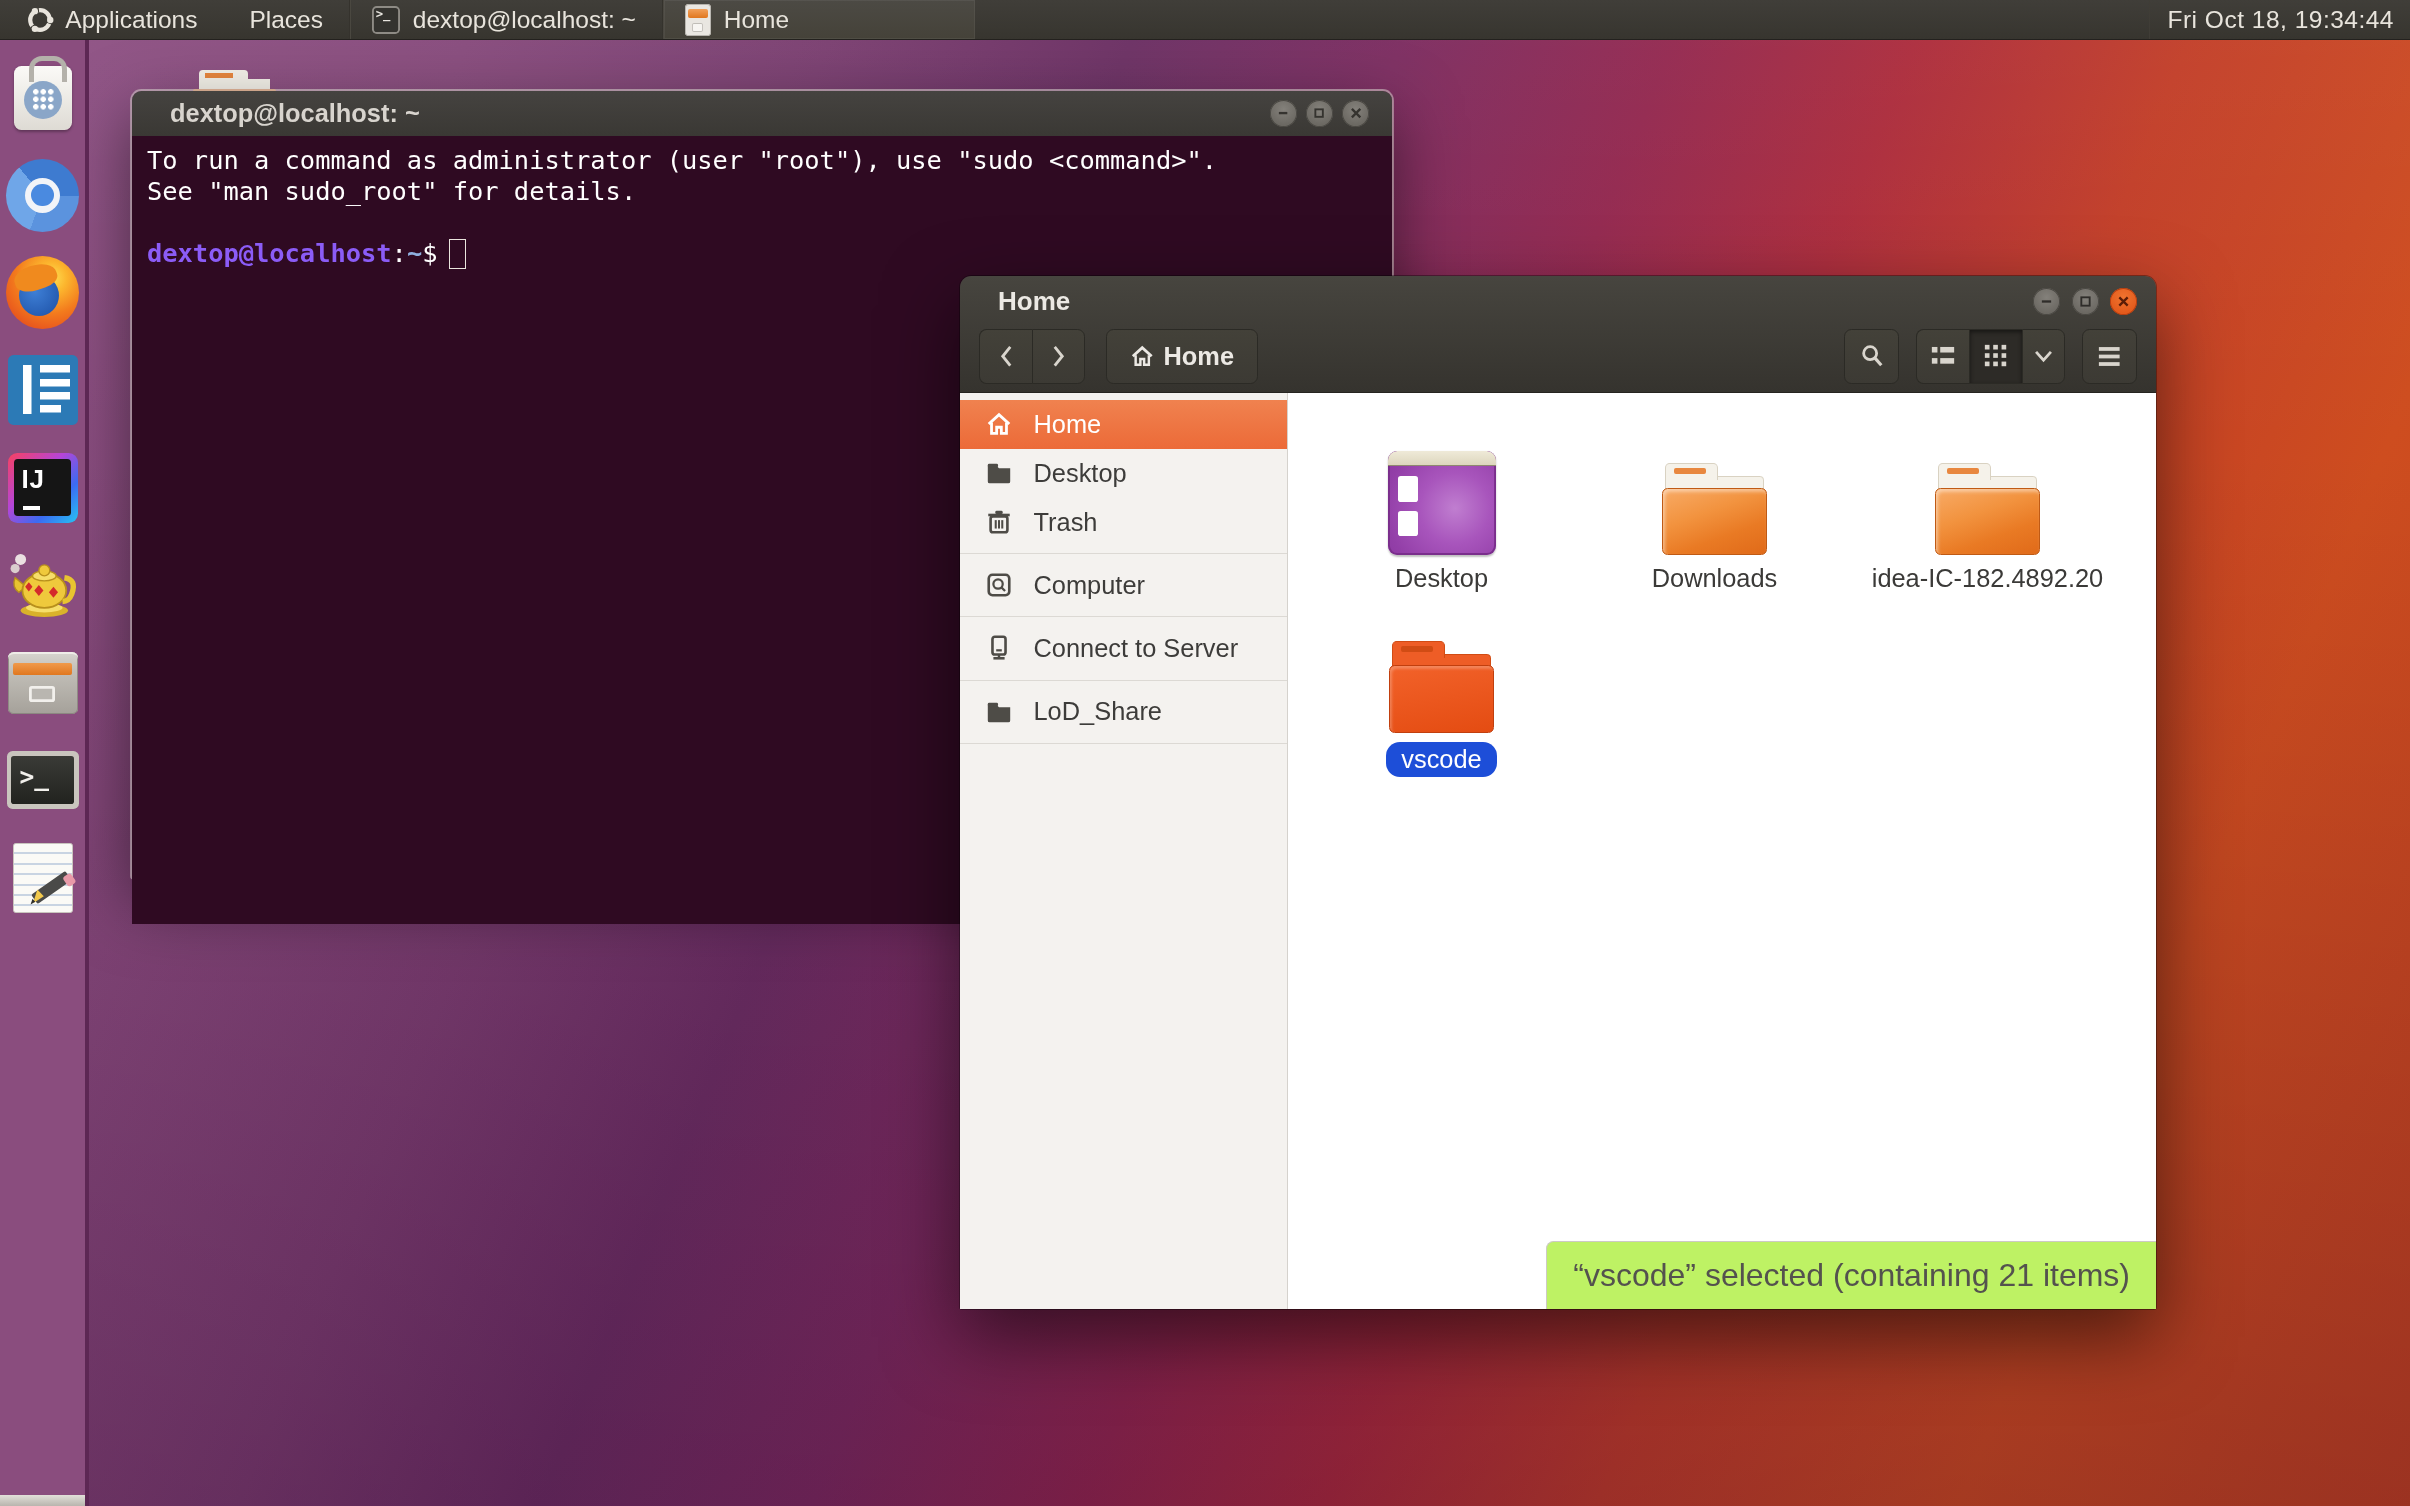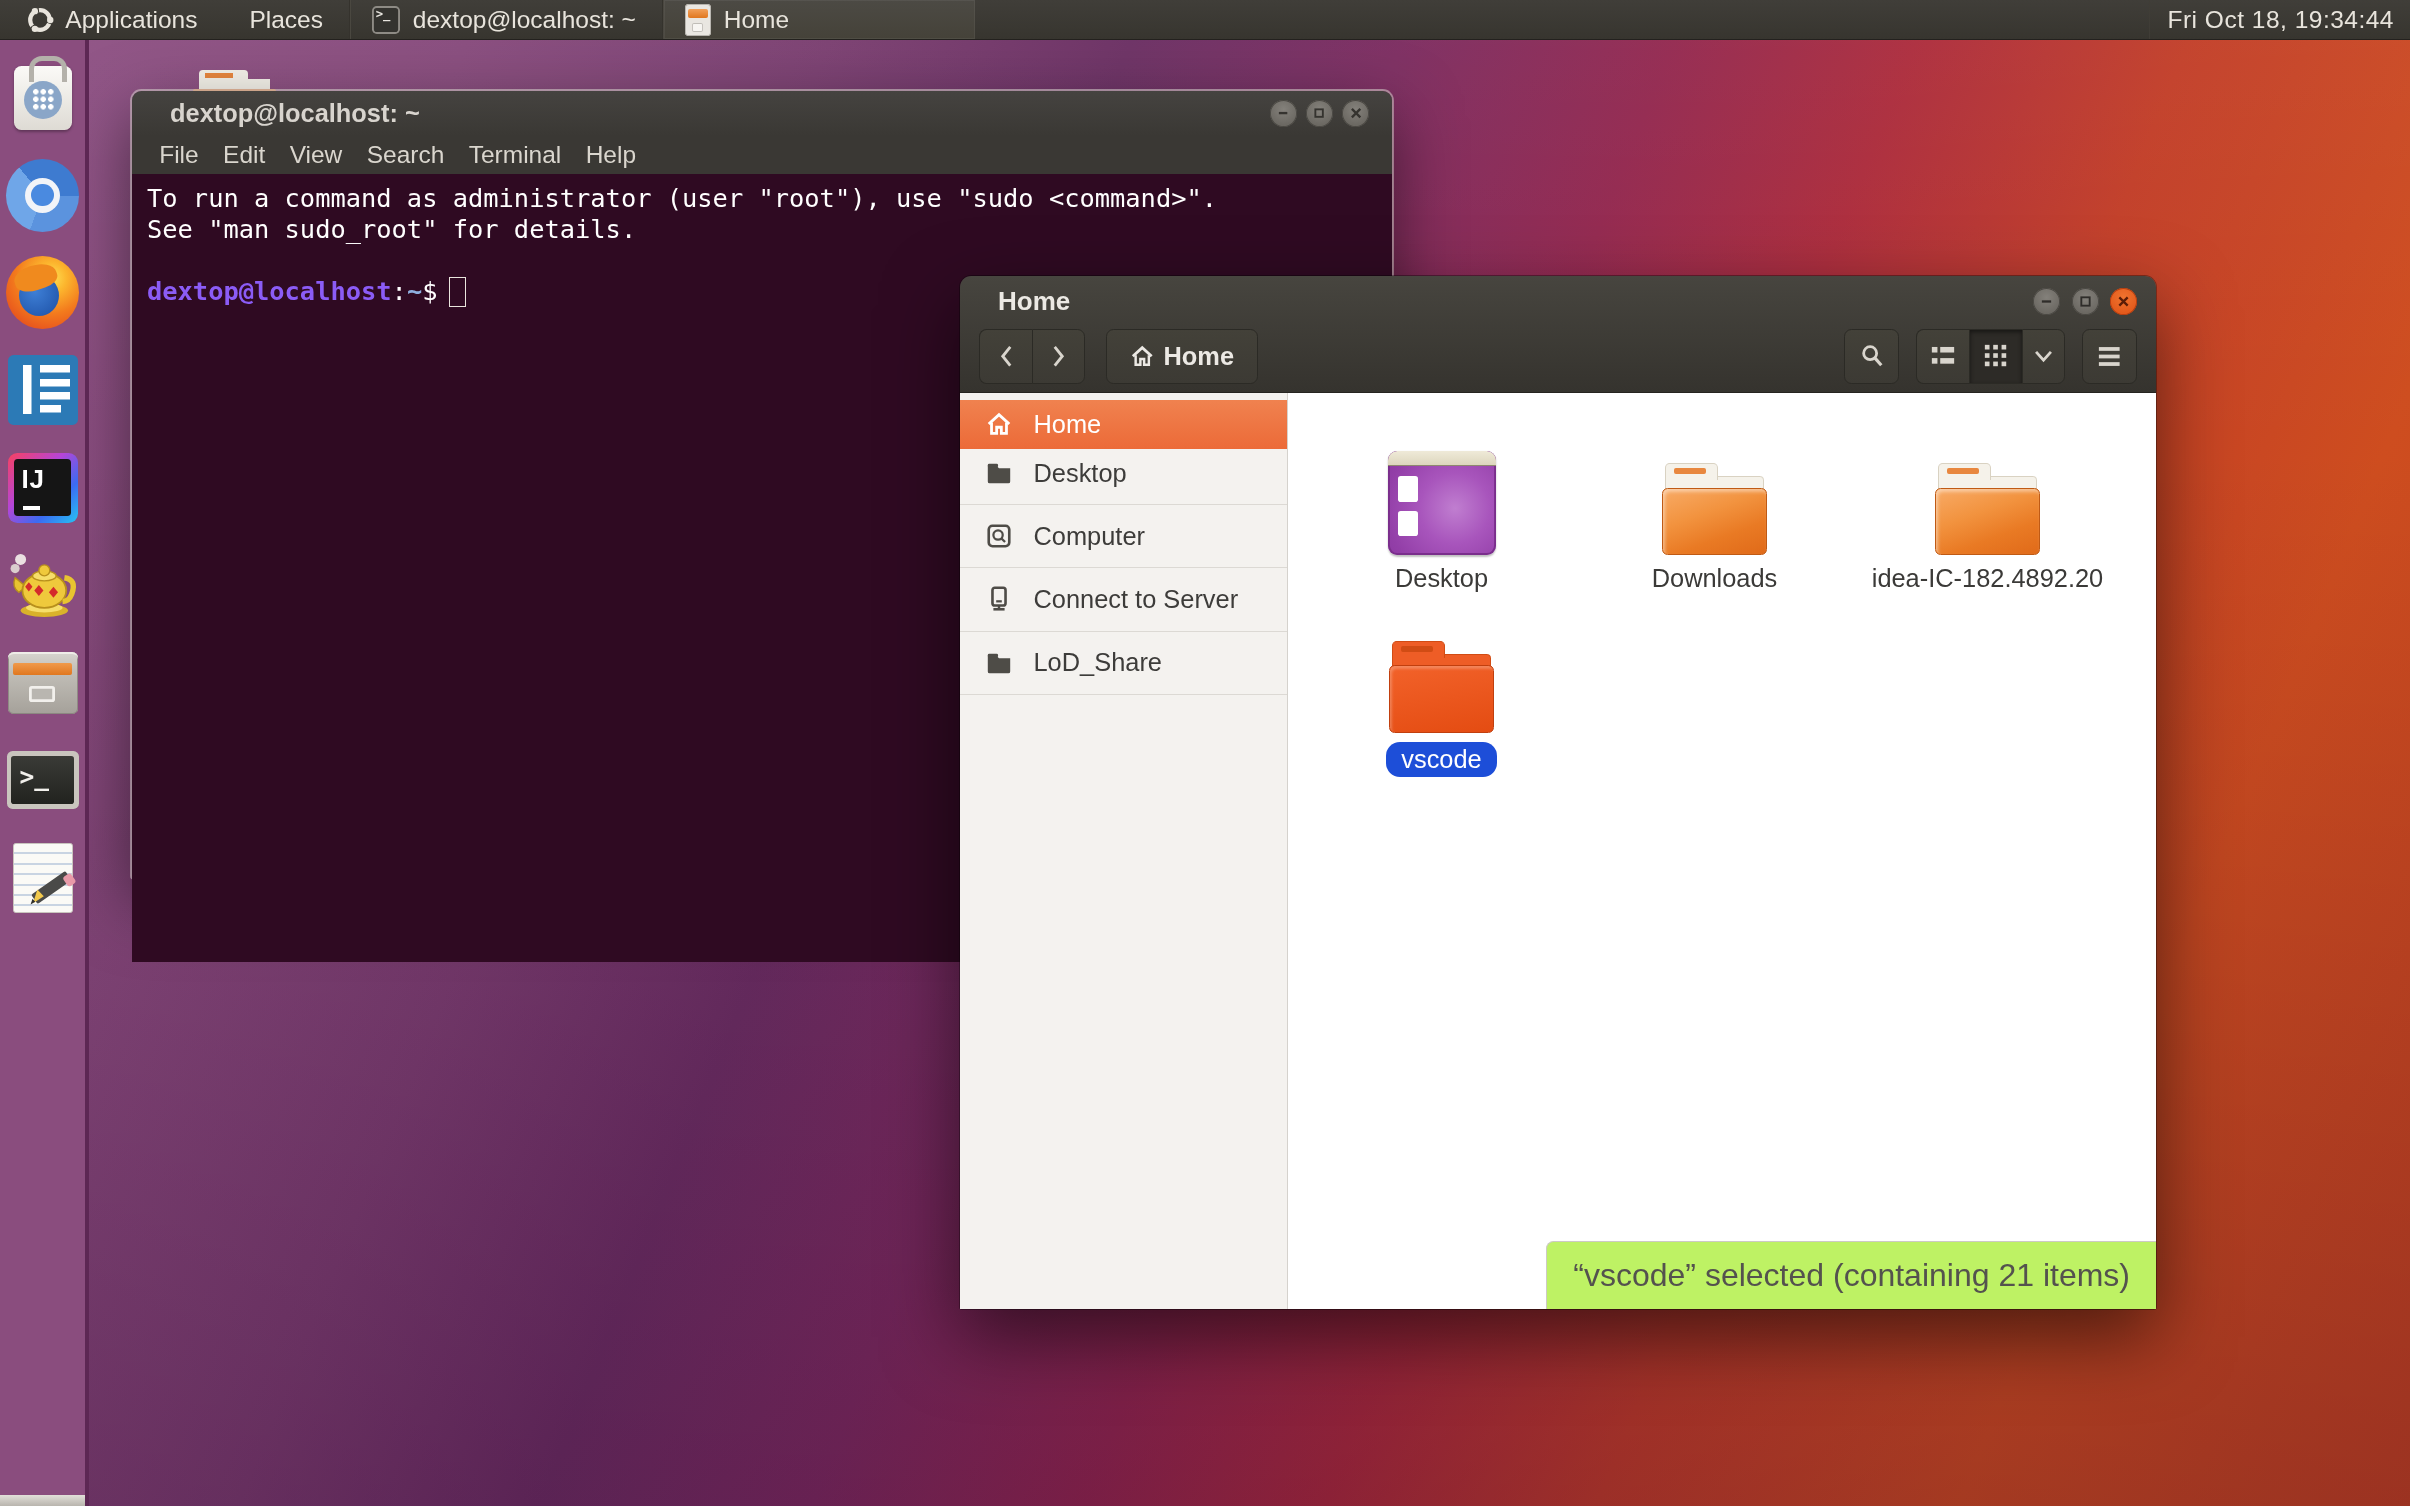--- a/index.html
+++ b/index.html
@@ -315,28 +315,20 @@
           <svg width="12.2" height="12.2" viewBox="0 0 13 13">
               <rect x="2.5" y="2.5" width="8" height="8" fill="none" stroke="#35332F" stroke-width="2"></rect>
             </svg>
         </span>
         <span class="wbtn gray">
           <svg width="12.2" height="12.2" viewBox="0 0 13 13">
               <path d="M2 2 L11 11 M11 2 L2 11" stroke="#35332F" stroke-width="2.5"></path>
             </svg>
         </span>
       </span>
-    </div>
-    <div class="t-menu">
-      <span>File</span>
-      <span>Edit</span>
-      <span>View</span>
-      <span>Search</span>
-      <span>Terminal</span>
-      <span>Help</span>
     </div>
     <div class="t-body">
       <div class="t-line">To run a command as administrator (user "root"), use "sudo &lt;command&gt;".</div>
       <div class="t-line">See "man sudo_root" for details.</div>
       <div class="t-gap"></div>
       <div class="t-prompt"><span class="t-green">dextop@localhost</span><span>:</span><span class="t-blue">~</span><span>$</span><span class="cursor"></span></div>
     </div>
   </div>
 
   <div class="hwin">
@@ -438,20 +430,31 @@
             </svg>
             <span>Home</span>
           </div>
           <div class="sb-row">
             <svg width="28" height="28" viewBox="0 0 30 30">
               <path d="M3 7 h9 l3 3 h12 v14 a2 2 0 0 1 -2 2 H5 a2 2 0 0 1 -2 -2 Z" fill="#4E4C47"></path>
               <rect x="3" y="5" width="11" height="4" rx="1.5" fill="#4E4C47"></rect>
             </svg>
             <span>Desktop</span>
           </div>
+          <div class="sb-row">
+            <svg width="28" height="28" viewBox="0 0 30 30">
+              <rect x="6" y="9" width="18" height="17" rx="2.5" fill="none" stroke="#4E4C47" stroke-width="2.8"></rect>
+              <line x1="3.5" y1="7.5" x2="26.5" y2="7.5" stroke="#4E4C47" stroke-width="2.8"></line>
+              <rect x="11" y="3" width="8" height="3.5" rx="1.5" fill="#4E4C47"></rect>
+              <line x1="11.5" y1="13" x2="11.5" y2="22" stroke="#4E4C47" stroke-width="2.2"></line>
+              <line x1="15" y1="13" x2="15" y2="22" stroke="#4E4C47" stroke-width="2.2"></line>
+              <line x1="18.5" y1="13" x2="18.5" y2="22" stroke="#4E4C47" stroke-width="2.2"></line>
+            </svg>
+            <span>Trash</span>
+          </div>
         </div>
         <div class="sb-group">
           <div class="sb-row">
             <svg width="28" height="28" viewBox="0 0 30 30">
               <rect x="4" y="4" width="22" height="22" rx="4" fill="none" stroke="#4E4C47" stroke-width="2.8"></rect>
               <circle cx="14" cy="14" r="5" fill="none" stroke="#4E4C47" stroke-width="2.4"></circle>
               <line x1="17" y1="17" x2="21.5" y2="21.5" stroke="#4E4C47" stroke-width="2.4"></line>
             </svg>
             <span>Computer</span>
           </div>

